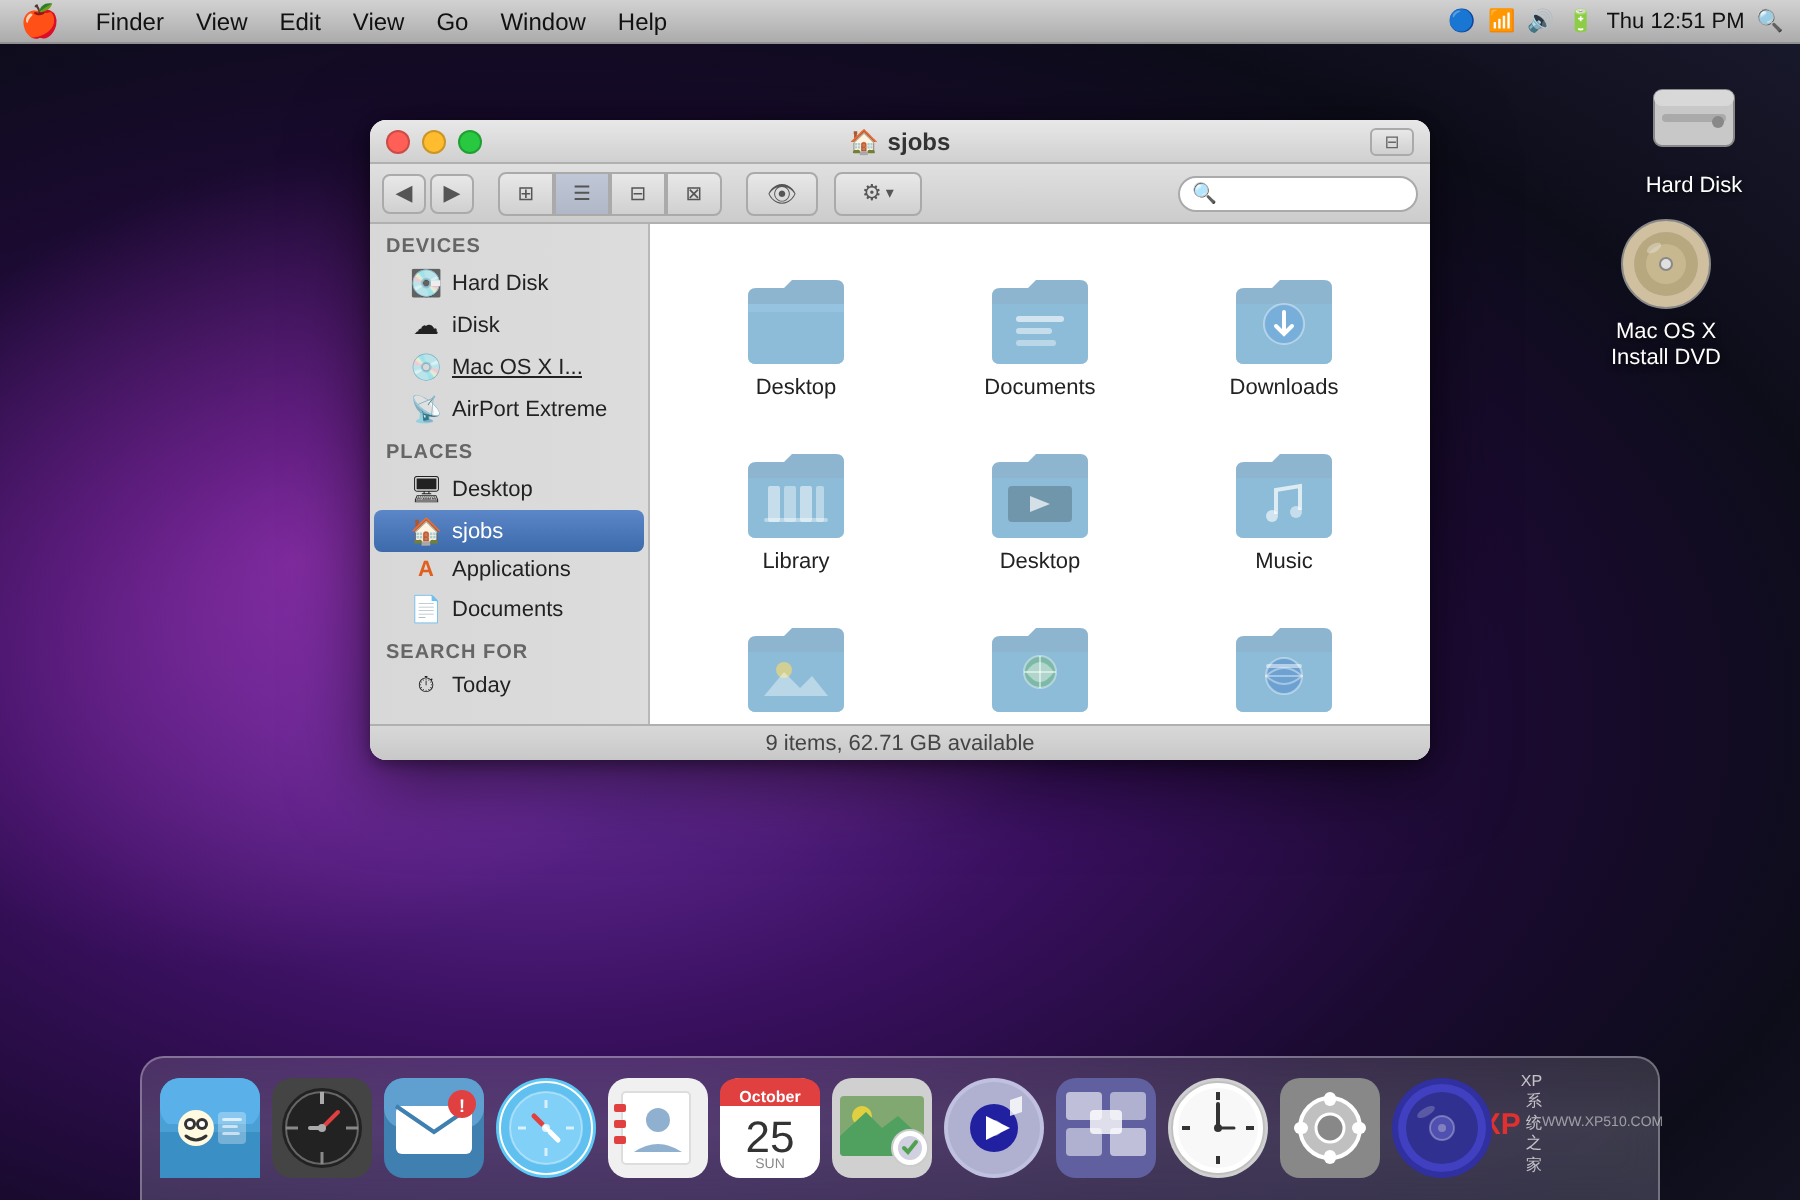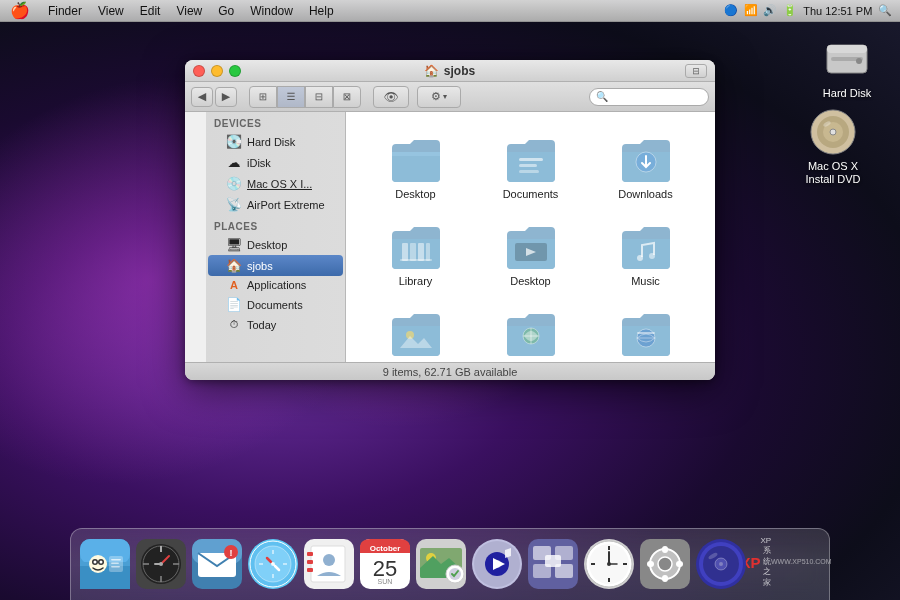--- a/index.html
+++ b/index.html
@@ -303,21 +303,20 @@
       align-items: center;
       gap: 4px;
       color: #999;
     }
 
     
     .finder-body {
       display: flex;
       flex: 1;
       overflow: hidden;
-      margin-left: 21px;
     }
 
     
     .sidebar {
       width: 140px;
       background: linear-gradient(to right, #d8d8d8, #dcdcdc);
       border-right: 1px solid #b8b8b8;
       overflow-y: auto;
       flex-shrink: 0;
       padding-bottom: 4px;
@@ -536,20 +535,21 @@
           <div class="sidebar-item">
             <span class="sidebar-item-icon" style="color:#e06020;font-weight:bold;font-size:11px;">A</span>
             <span>Applications</span>
           </div>
           <div class="sidebar-item">
             <span class="sidebar-item-icon">📄</span>
             <span>Documents</span>
           </div>
         </div>
         <div>
+          <div class="sidebar-section-header">SEARCH FOR</div>
           <div class="sidebar-item">
             <span class="sidebar-item-icon" style="font-size:11px;">⏱</span>
             <span>Today</span>
           </div>
 
         </div>
 
       </div>
 
       <div class="file-grid">

